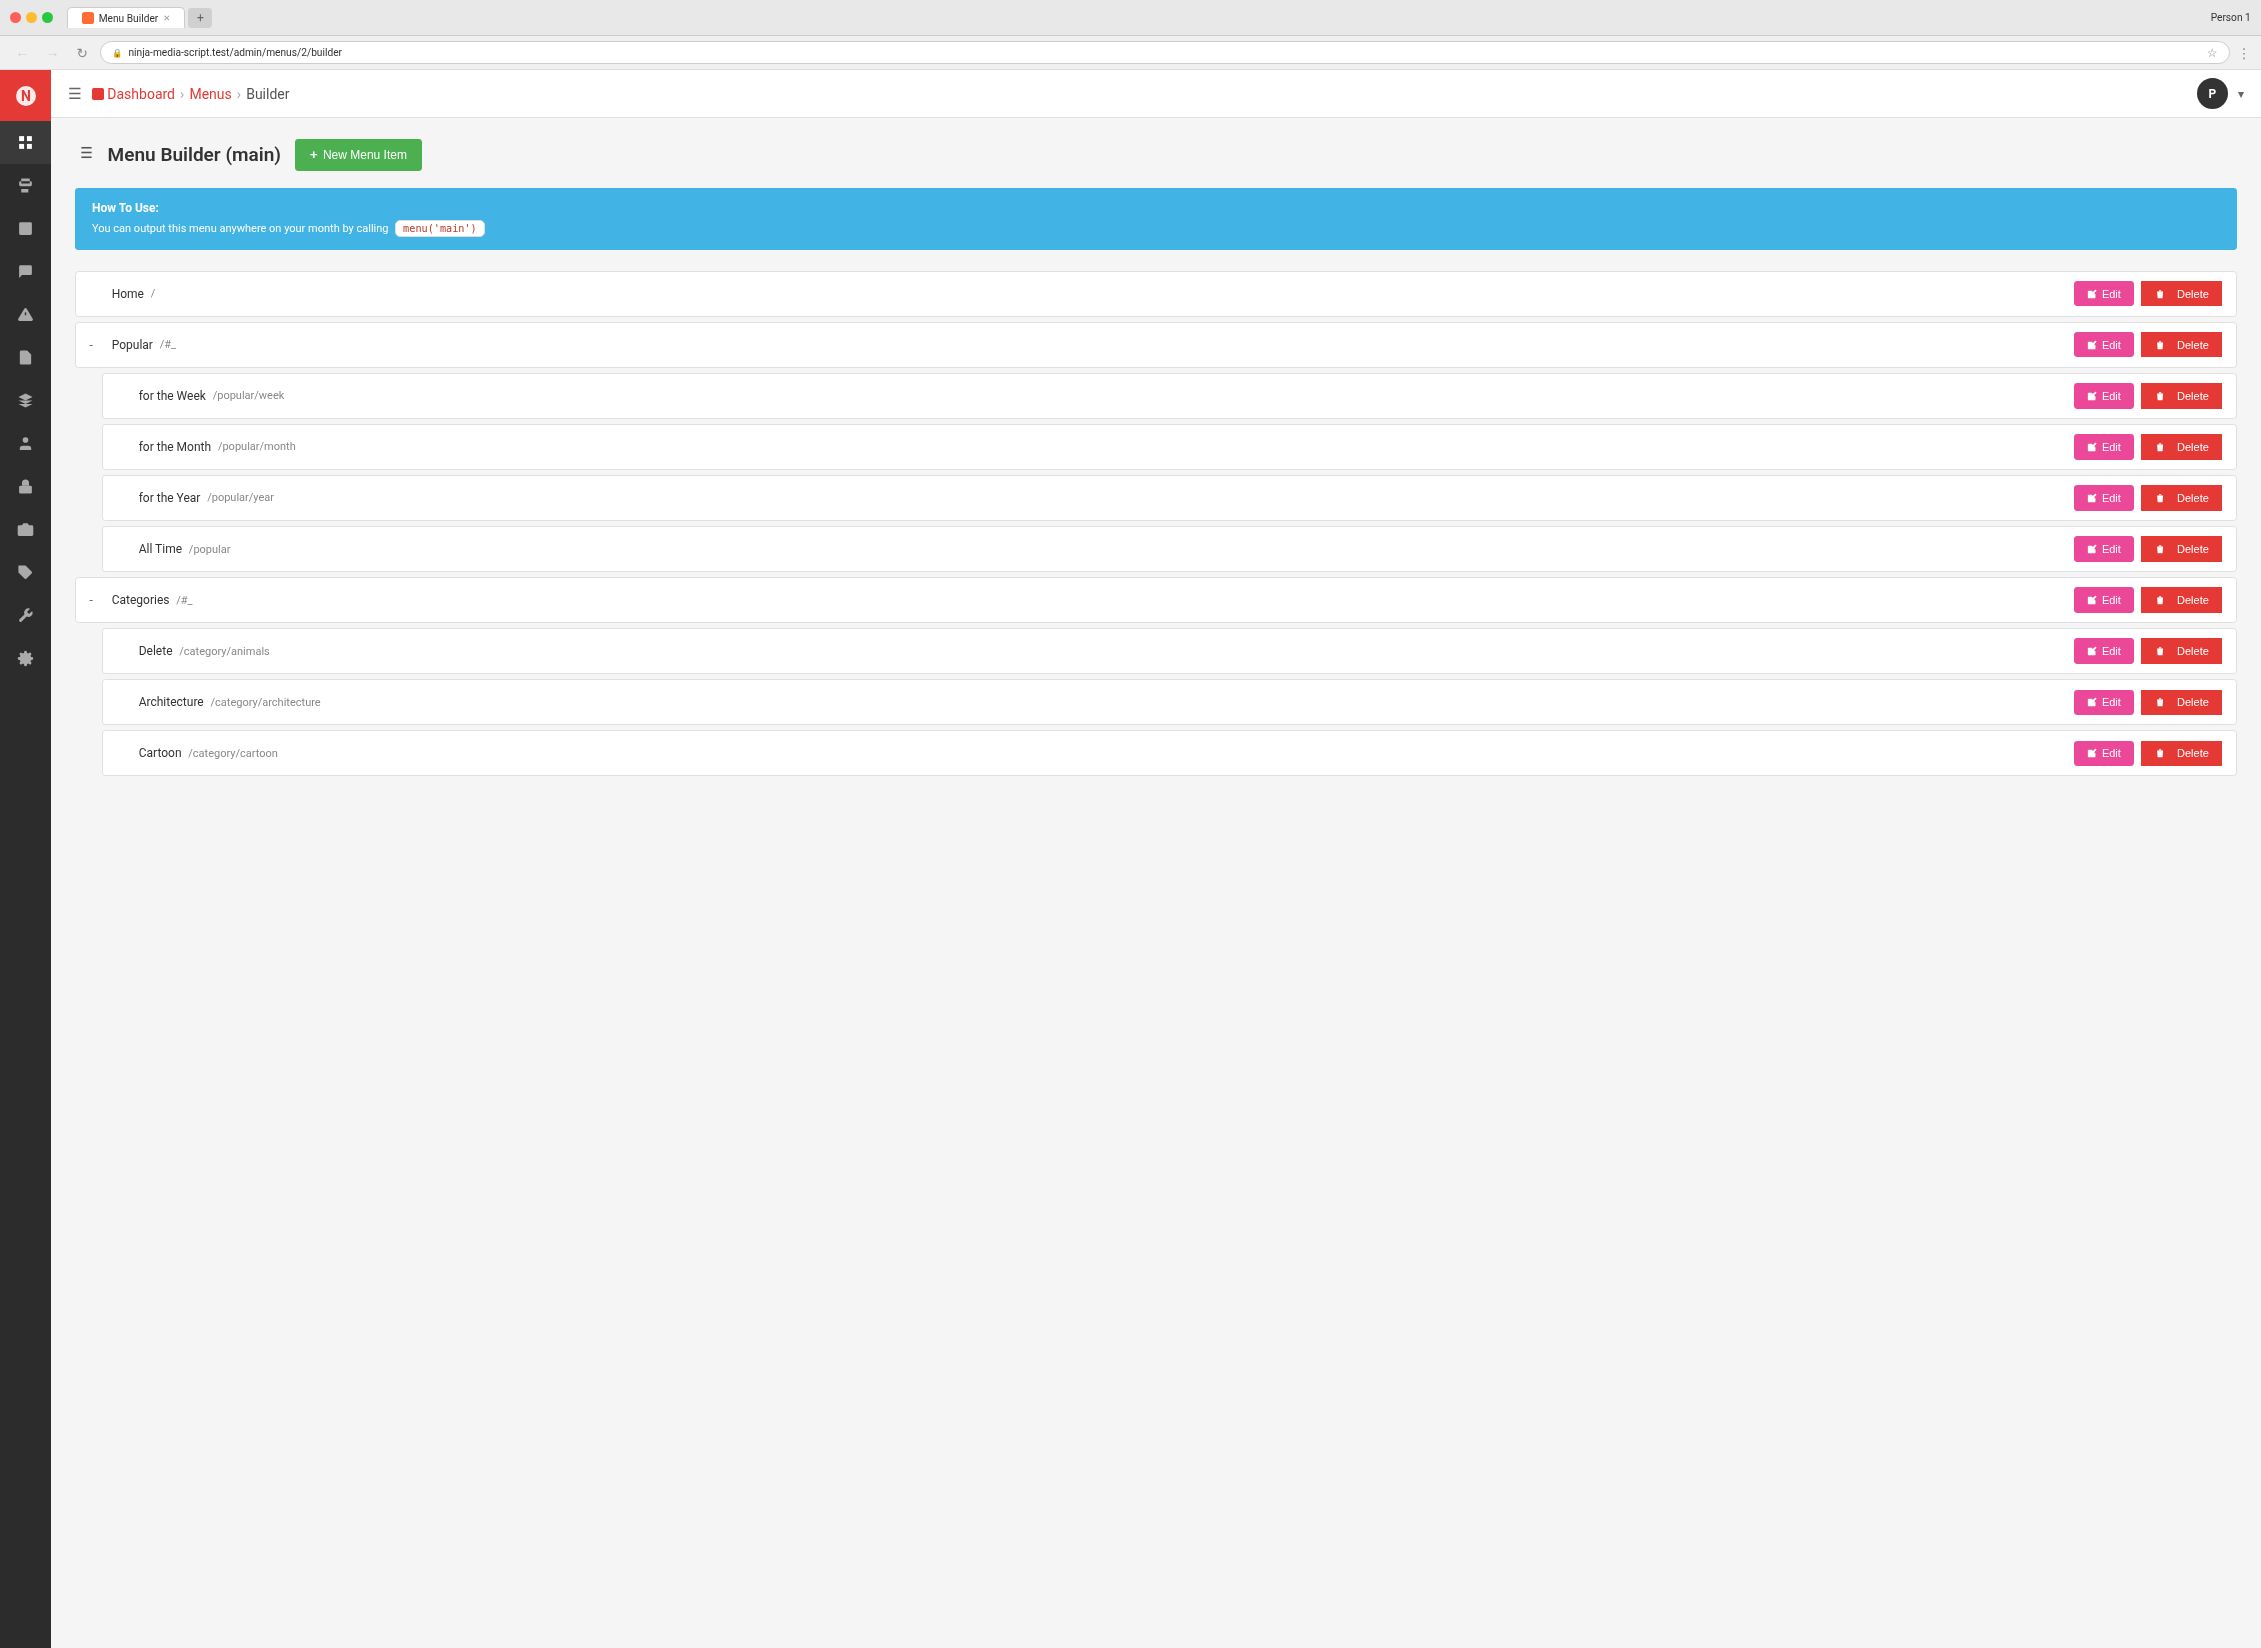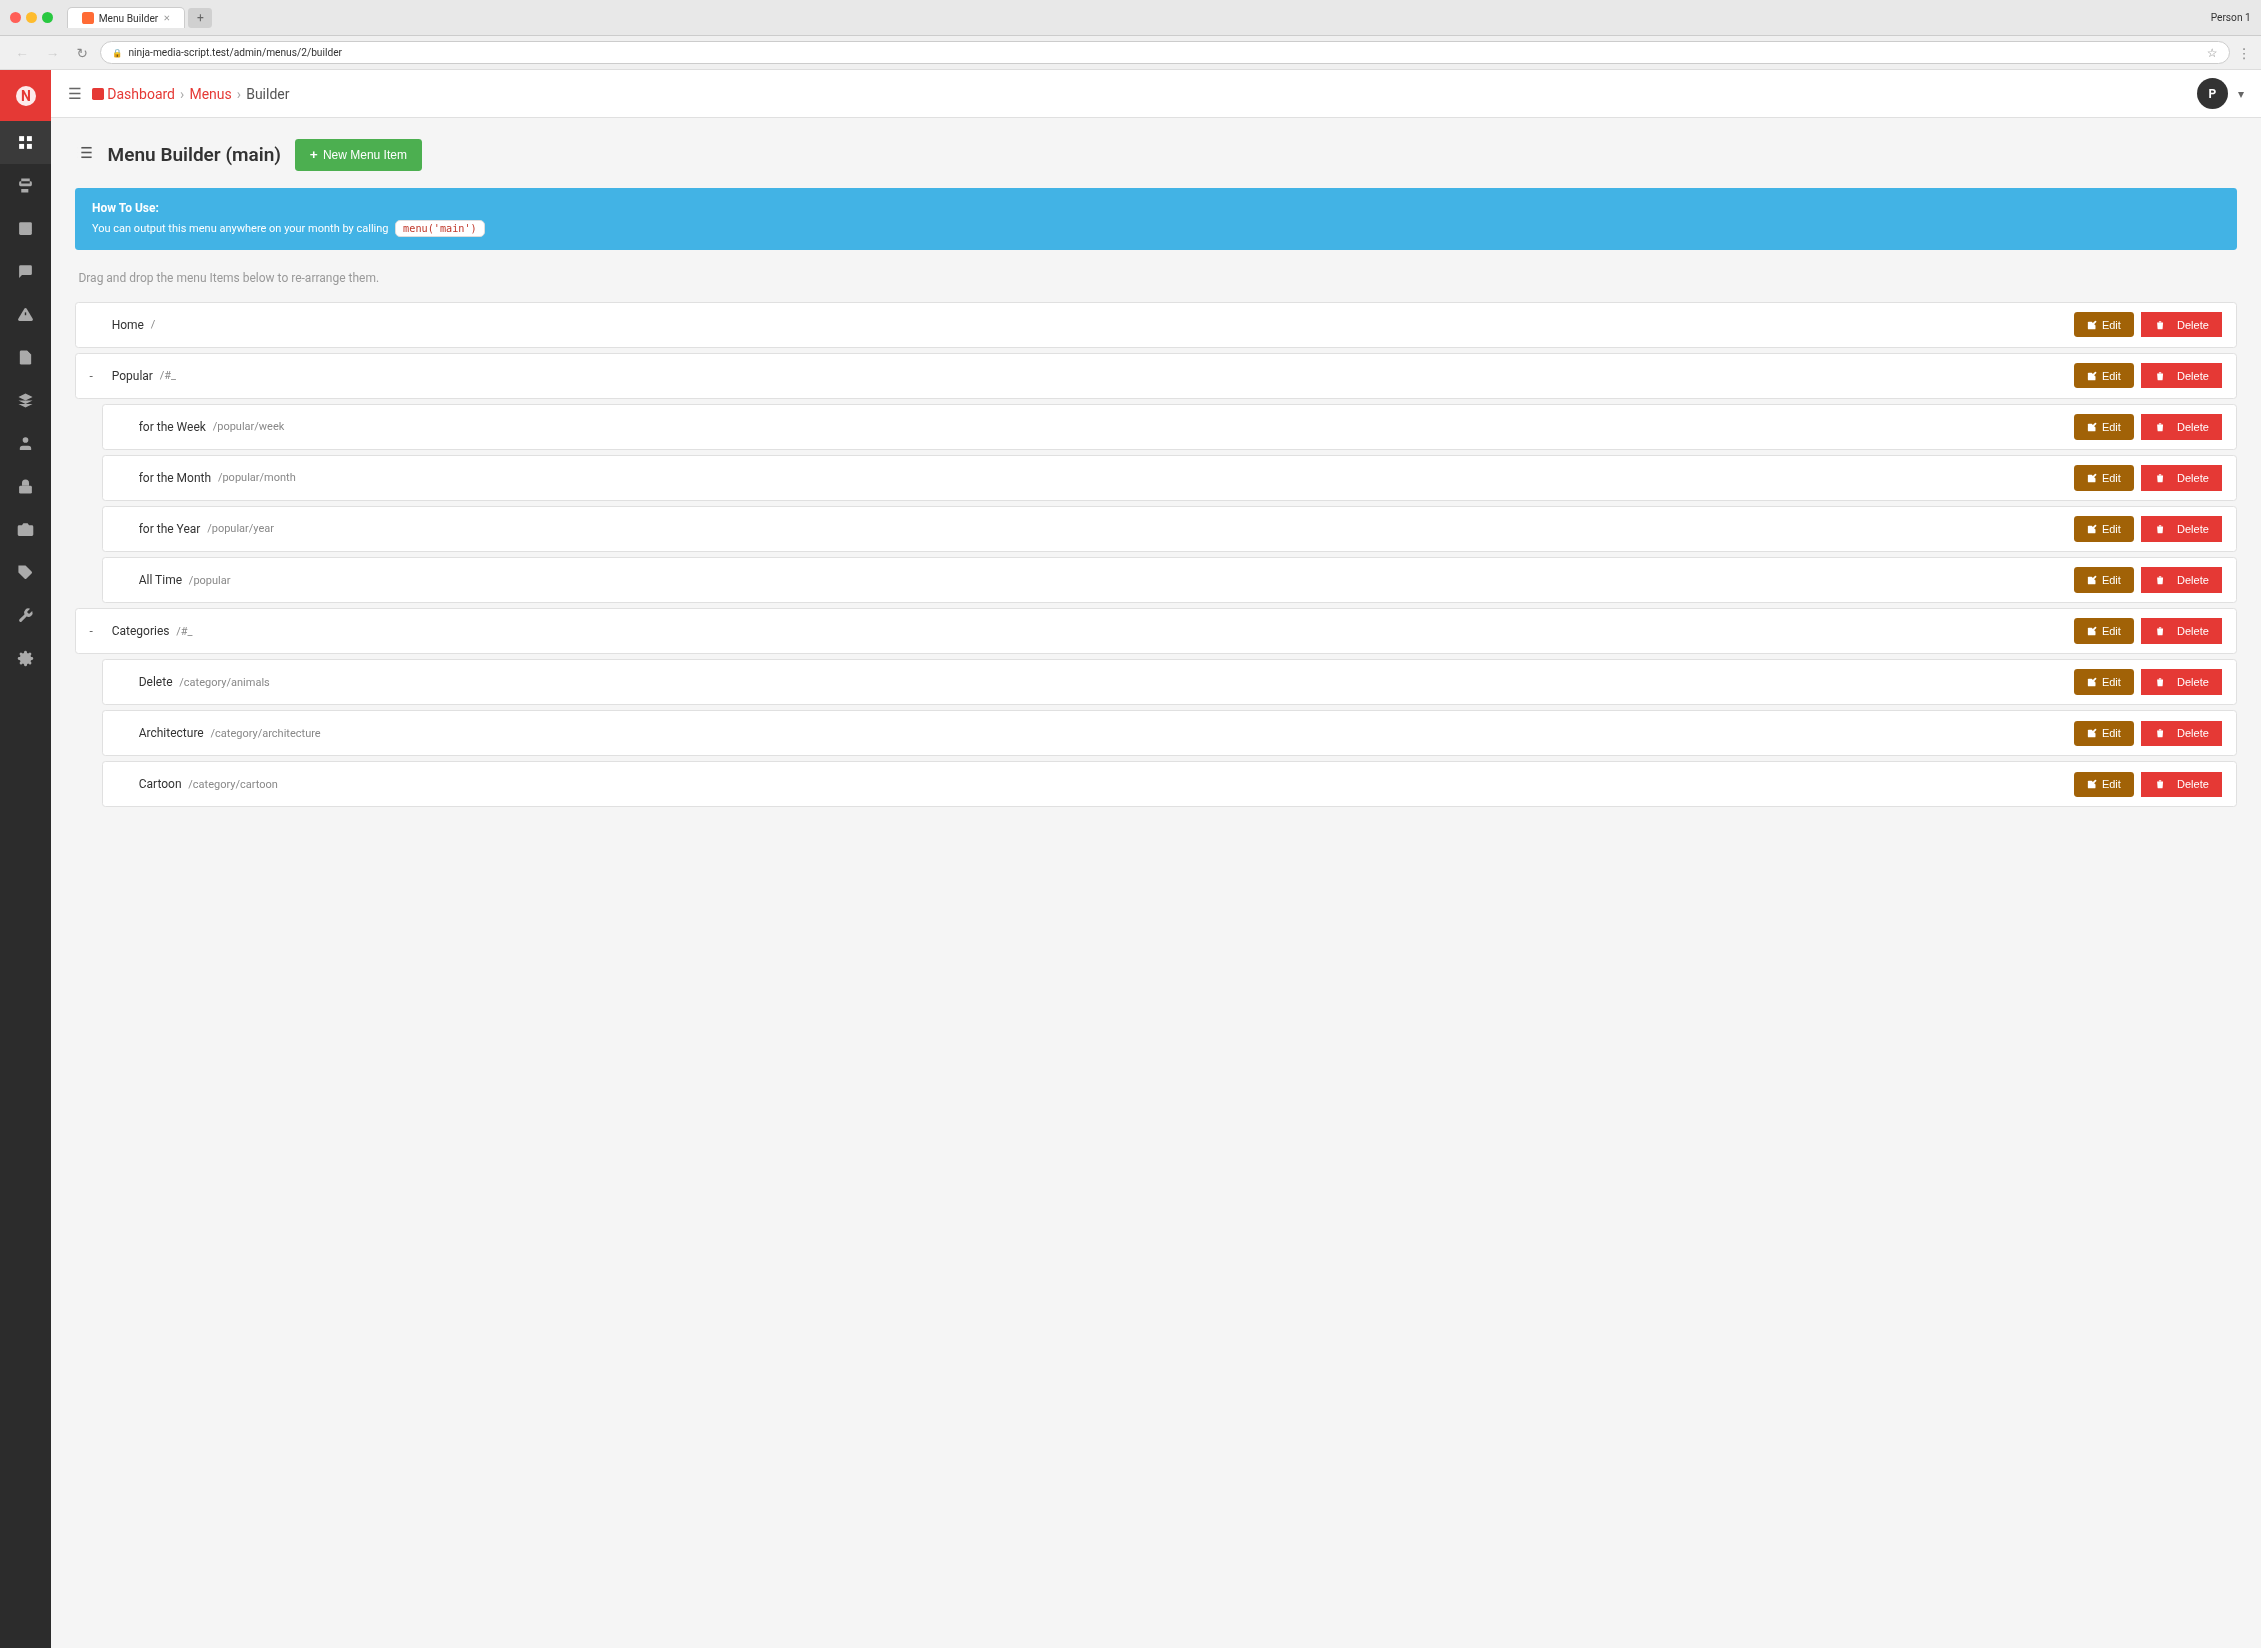--- a/index.html
+++ b/index.html
@@ -74,21 +74,21 @@
     .drag-hint { color: #999; font-size: 12px; margin-bottom: 17px; padding: 0 3.4px; }
 
     
     .menu-items-container { display: flex; flex-direction: column; gap: 5.1px; }
     .menu-item-row { background: #fff; border: 0.9px solid #e0e0e0; border-radius: 3.4px; display: flex; align-items: center; padding: 0 13.6px; min-height: 46px; }
     .menu-item-row.sub-level-1 { margin-left: 27px; }
     .menu-item-collapse { color: #666; font-size: 12px; margin-right: 8.5px; cursor: pointer; min-width: 13.6px; }
     .menu-item-name { font-weight: 400; font-size: 12px; color: #333; margin-right: 6.8px; }
     .menu-item-path { color: #888; font-size: 11px; }
     .menu-item-actions { margin-left: auto; display: flex; gap: 6.8px; }
-    .btn-edit { background: #a16207; color: white; border: none; border-radius: 3.4px; padding: 6.8px 13.6px; font-size: 11px; cursor: pointer; display: flex; align-items: center; gap: 4.3px; }
+    .btn-edit { background: #ec4899; color: white; border: none; border-radius: 3.4px; padding: 6.8px 13.6px; font-size: 11px; cursor: pointer; display: flex; align-items: center; gap: 4.3px; }
     .btn-delete { background: #e53935; color: white; border: none; border-radius: 0; padding: 6.8px 13.6px; font-size: 11px; cursor: pointer; display: flex; align-items: center; gap: 12px; }
   </style>
 </head>
 <body>
 
 <div class="browser-chrome">
   <div class="traffic-lights">
     <div class="traffic-light tl-red"></div>
     <div class="traffic-light tl-yellow"></div>
     <div class="traffic-light tl-green"></div>
@@ -256,21 +256,20 @@
       </div>
 
       <div class="info-box">
         <div class="info-box-title">How To Use:</div>
         <div class="info-box-text">
           <span>You can output this menu anywhere on your month by calling</span>
           <span class="code-badge">menu('main')</span>
         </div>
       </div>
 
-      <p class="drag-hint">Drag and drop the menu Items below to re-arrange them.</p>
 
       <div class="menu-items-container">
 
         <div class="menu-item-row">
           <span class="menu-item-collapse" style="visibility:hidden;">-</span>
           <span class="menu-item-name">Home</span>
           <span class="menu-item-path">/</span>
           <div class="menu-item-actions">
             <button class="btn-edit">
               <svg width="10.2" height="10.2" viewBox="0 0 24 24" fill="white">

